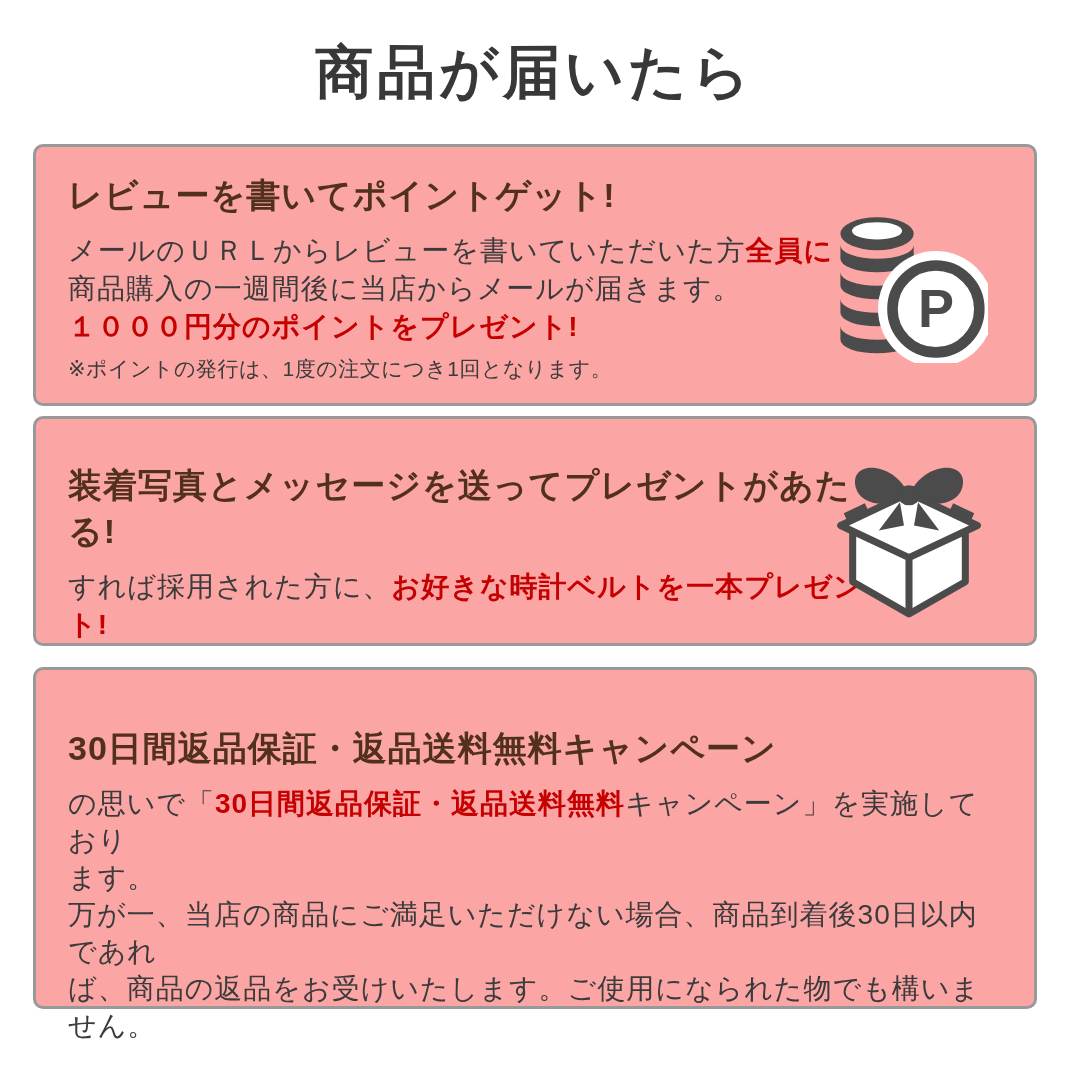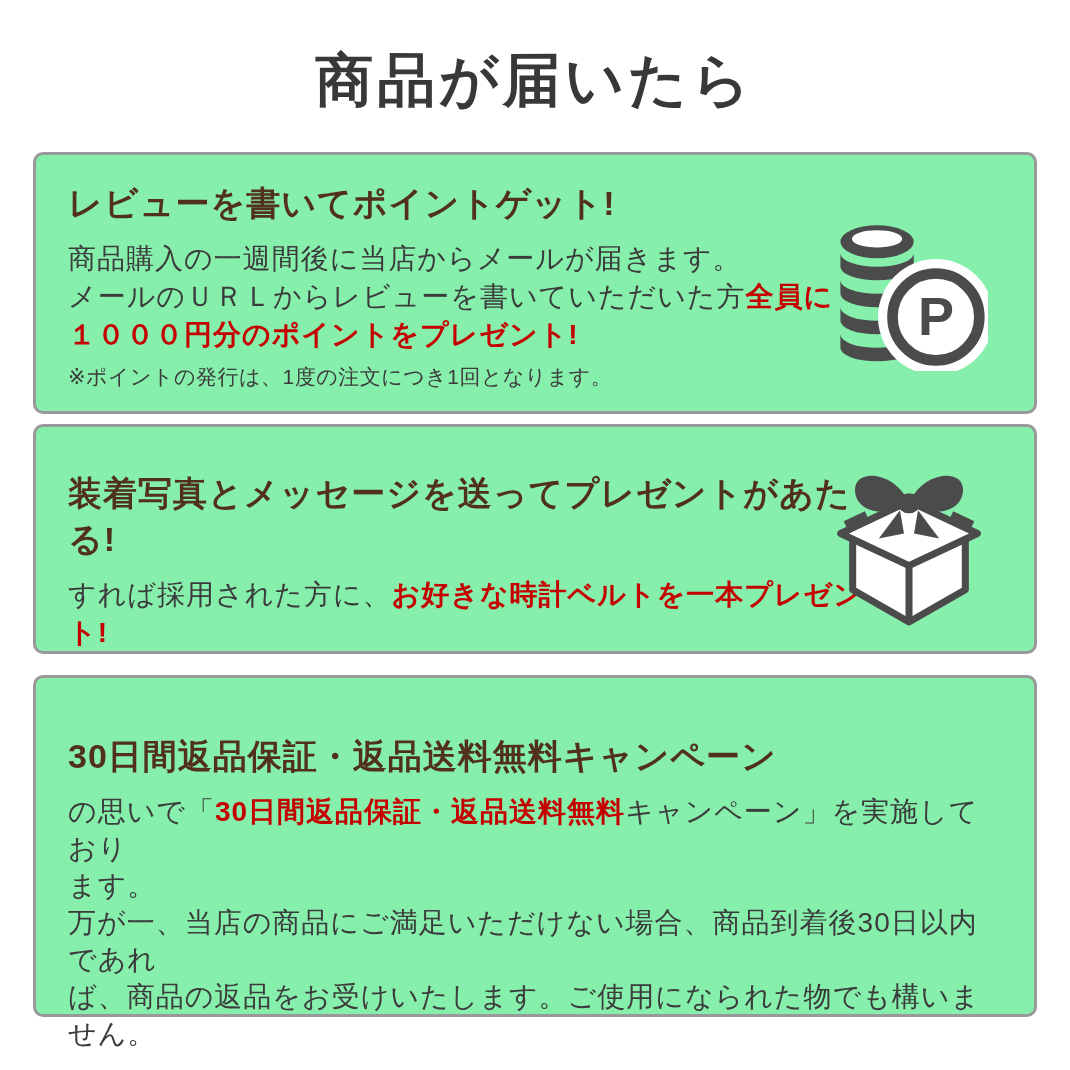--- a/index.html
+++ b/index.html
@@ -4,33 +4,33 @@
 <style>
   html, body { margin: 0; padding: 0; }
   body {
     width: 1070px; height: 1070px;
     background: #ffffff;
     font-family: "Liberation Sans", "DejaVu Sans", sans-serif;
   }
   .page { position: relative; width: 1070px; height: 1070px; overflow: hidden; }
 
   .main-title {
-    margin: 8px;
+    margin: 0;
     padding-top: 34px;
     text-align: center;
     font-size: 58px;
     font-weight: bold;
     color: #383838;
     letter-spacing: 4px;
   }
 
   .info-box {
     position: relative;
     margin: 0 33px;
-    background: #86efac;
+    background: #fca5a5;
     border: 3px solid #999999;
     border-radius: 10px;
     box-sizing: border-box;
     padding: 26px 36px 0 32px;
   }
   .box-review  { margin-top: 32px; height: 262px; }
   .box-photo   { margin-top: 10px; height: 230px; padding-top: 44px; }
   .box-return  { margin-top: 21px; height: 342px; padding-top: 56px; }
 
   .box-heading {
@@ -63,22 +63,22 @@
 </head>
 <body>
 
 <div class="page">
 
   <h1 class="main-title">商品が届いたら</h1>
 
   <section class="info-box box-review">
     <div class="text-col">
       <h2 class="box-heading">レビューを書いてポイントゲット!</h2>
+      <p class="body-line"><span>メールのＵＲＬからレビューを書いていただいた方</span><span class="red">全員に</span></p>
       <p class="body-line">商品購入の一週間後に当店からメールが届きます。</p>
-      <p class="body-line"><span>メールのＵＲＬからレビューを書いていただいた方</span><span class="red">全員に</span></p>
       <p class="body-line red">１０００円分のポイントをプレゼント!</p>
       <p class="note-line">※ポイントの発行は、1度の注文につき1回となります。</p>
     </div>
     <span class="corner-icon">
       <svg width="164" height="164" viewBox="0 0 170 170" xmlns="http://www.w3.org/2000/svg">
         <g fill="#4b4b4b">
           <ellipse cx="55" cy="36" rx="38" ry="17"></ellipse>
           <ellipse cx="55" cy="33" rx="26" ry="9" fill="#ffffff"></ellipse>
           <path d="M17,48 a38,14 0 0 0 76,0 v14 a38,14 0 0 1 -76,0 Z"></path>
           <path d="M17,76 a38,14 0 0 0 76,0 v14 a38,14 0 0 1 -76,0 Z"></path>

